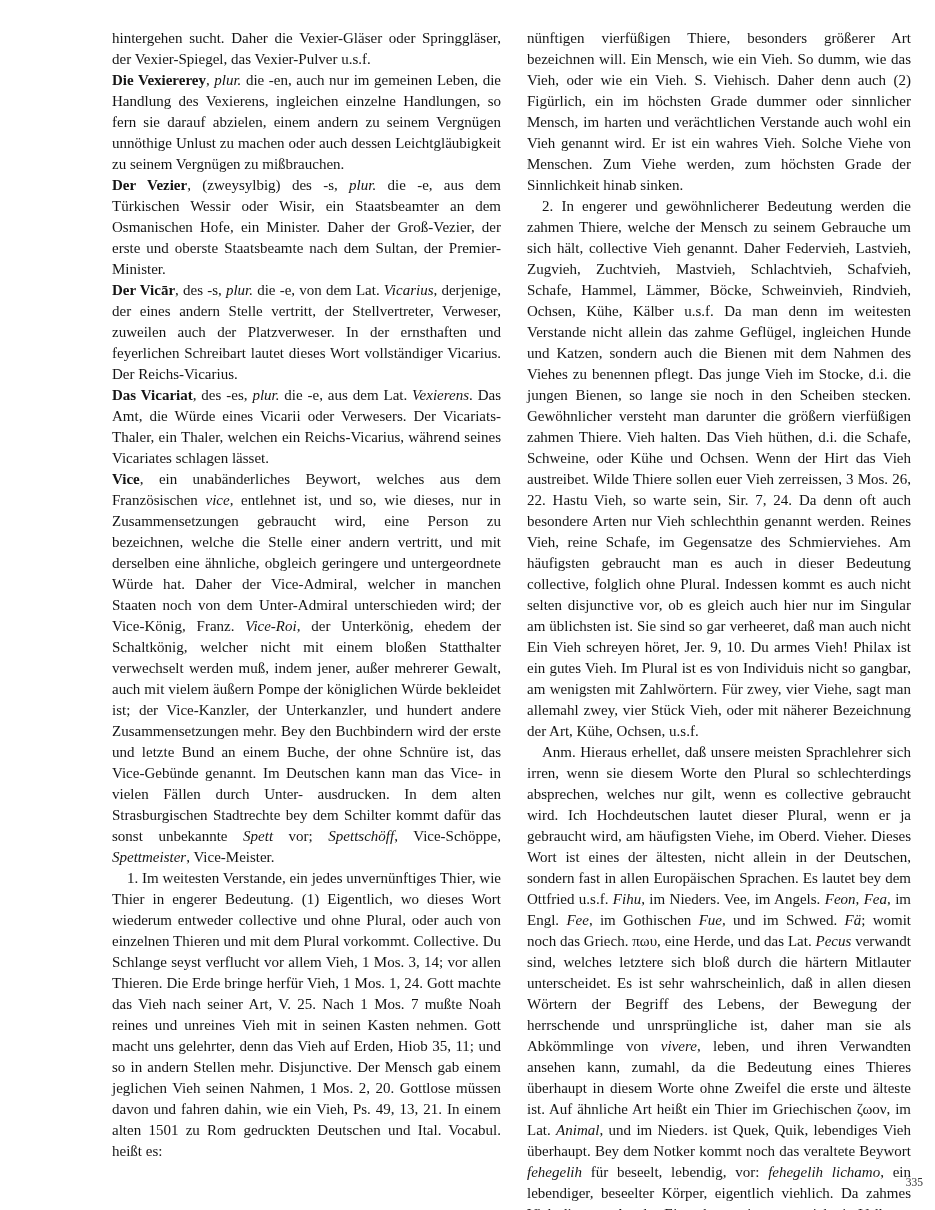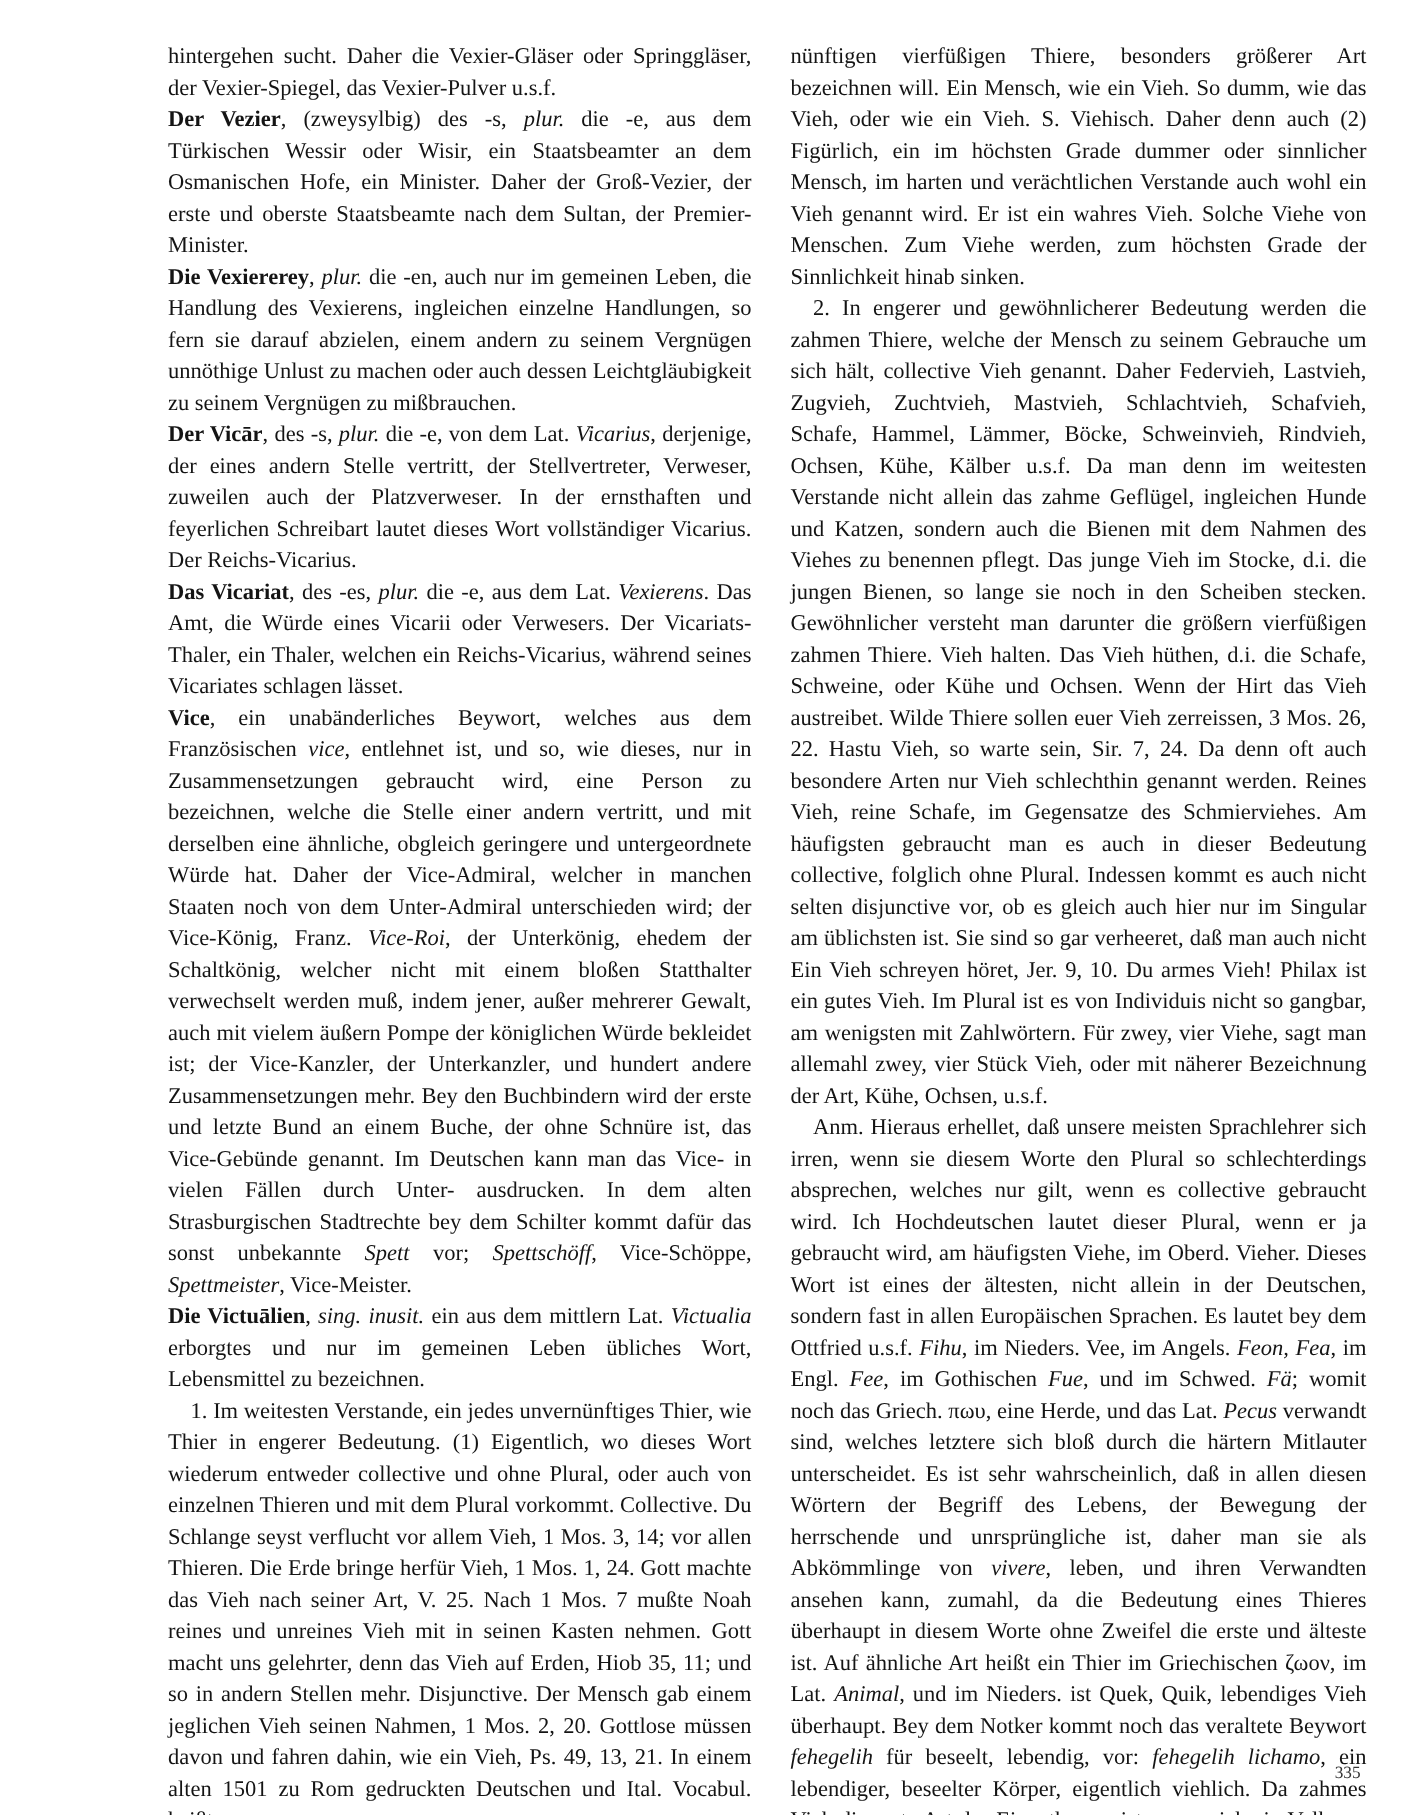--- a/index.html
+++ b/index.html
@@ -44,40 +44,39 @@
     text-align: left;
     padding-left: 15px;
   }
   p.attribution {
     text-align: right;
   }
   span.bold { font-weight: bold; }
   span.italic { font-style: italic; }
   .pagenum {
     position: absolute;
-    right: 28px;
+    right: 12px;
     bottom: 22px;
     font-size: 11.5px;
     color: #333;
     font-family: Liberation Serif, serif;
   }
 </style>
 </head>
 <body>
 
 <div class="page">
   <div class="columns">
     <div class="column">
         <p class="block"><span>hintergehen sucht. Daher die Vexier-Gläser oder Springgläser, der Vexier-Spiegel, das Vexier-Pulver u.s.f.</span></p>
+        <p class="block"><span class="bold">Die Vexiererey</span><span>, </span><span class="italic">plur.</span><span> die -en, auch nur im gemeinen Leben, die Handlung des Vexierens, ingleichen einzelne Handlungen, so fern sie darauf abzielen, einem andern zu seinem Vergnügen unnöthige Unlust zu machen oder auch dessen Leichtgläubigkeit zu seinem Vergnügen zu mißbrauchen.</span></p>
         <p class="block"><span class="bold">Der Vezier</span><span>, (zweysylbig) des -s, </span><span class="italic">plur.</span><span> die -e, aus dem Türkischen Wessir oder Wisir, ein Staatsbeamter an dem Osmanischen Hofe, ein Minister. Daher der Groß-Vezier, der erste und oberste Staatsbeamte nach dem Sultan, der Premier-Minister.</span></p>
-        <p class="block"><span class="bold">Die Vexiererey</span><span>, </span><span class="italic">plur.</span><span> die -en, auch nur im gemeinen Leben, die Handlung des Vexierens, ingleichen einzelne Handlungen, so fern sie darauf abzielen, einem andern zu seinem Vergnügen unnöthige Unlust zu machen oder auch dessen Leichtgläubigkeit zu seinem Vergnügen zu mißbrauchen.</span></p>
         <p class="block"><span class="bold">Der Vicār</span><span>, des -s, </span><span class="italic">plur.</span><span> die -e, von dem Lat. </span><span class="italic">Vicarius</span><span>, derjenige, der eines andern Stelle vertritt, der Stellvertreter, Verweser, zuweilen auch der Platzverweser. In der ernsthaften und feyerlichen Schreibart lautet dieses Wort vollständiger Vicarius. Der Reichs-Vicarius.</span></p>
         <p class="block"><span class="bold">Das Vicariat</span><span>, des -es, </span><span class="italic">plur.</span><span> die -e, aus dem Lat. </span><span class="italic">Vexierens</span><span>. Das Amt, die Würde eines Vicarii oder Verwesers. Der Vicariats-Thaler, ein Thaler, welchen ein Reichs-Vicarius, während seines Vicariates schlagen lässet.</span></p>
         <p class="block"><span class="bold">Vice</span><span>, ein unabänderliches Beywort, welches aus dem Französischen </span><span class="italic">vice</span><span>, entlehnet ist, und so, wie dieses, nur in Zusammensetzungen gebraucht wird, eine Person zu bezeichnen, welche die Stelle einer andern vertritt, und mit derselben eine ähnliche, obgleich geringere und untergeordnete Würde hat. Daher der Vice-Admiral, welcher in manchen Staaten noch von dem Unter-Admiral unterschieden wird; der Vice-König, Franz. </span><span class="italic">Vice-Roi</span><span>, der Unterkönig, ehedem der Schaltkönig, welcher nicht mit einem bloßen Statthalter verwechselt werden muß, indem jener, außer mehrerer Gewalt, auch mit vielem äußern Pompe der königlichen Würde bekleidet ist; der Vice-Kanzler, der Unterkanzler, und hundert andere Zusammensetzungen mehr. Bey den Buchbindern wird der erste und letzte Bund an einem Buche, der ohne Schnüre ist, das Vice-Gebünde genannt. Im Deutschen kann man das Vice- in vielen Fällen durch Unter- ausdrucken. In dem alten Strasburgischen Stadtrechte bey dem Schilter kommt dafür das sonst unbekannte </span><span class="italic">Spett</span><span> vor; </span><span class="italic">Spettschöff</span><span>, Vice-Schöppe, </span><span class="italic">Spettmeister</span><span>, Vice-Meister.</span></p>
-        <p class="block"><span class="bold">Die Victuālien</span><span>, </span><span class="italic">sing. inusit.</span><span> ein aus dem mittlern Lat. </span><span class="italic">Victualia</span><span> erborgtes und nur im gemeinen Leben übliches Wort, Lebensmittel zu bezeichnen.</span></p>
         <p class="block indent"><span>1. Im weitesten Verstande, ein jedes unvernünftiges Thier, wie Thier in engerer Bedeutung. (1) Eigentlich, wo dieses Wort wiederum entweder collective und ohne Plural, oder auch von einzelnen Thieren und mit dem Plural vorkommt. Collective. Du Schlange seyst verflucht vor allem Vieh, 1 Mos. 3, 14; vor allen Thieren. Die Erde bringe herfür Vieh, 1 Mos. 1, 24. Gott machte das Vieh nach seiner Art, V. 25. Nach 1 Mos. 7 mußte Noah reines und unreines Vieh mit in seinen Kasten nehmen. Gott macht uns gelehrter, denn das Vieh auf Erden, Hiob 35, 11; und so in andern Stellen mehr. Disjunctive. Der Mensch gab einem jeglichen Vieh seinen Nahmen, 1 Mos. 2, 20. Gottlose müssen davon und fahren dahin, wie ein Vieh, Ps. 49, 13, 21. In einem alten 1501 zu Rom gedruckten Deutschen und Ital. Vocabul. heißt es: </span></p>
       </div>
     <div class="column column-right">
         <p class="block"><span>nünftigen vierfüßigen Thiere, besonders größerer Art bezeichnen will. Ein Mensch, wie ein Vieh. So dumm, wie das Vieh, oder wie ein Vieh. S. Viehisch. Daher denn auch (2) Figürlich, ein im höchsten Grade dummer oder sinnlicher Mensch, im harten und verächtlichen Verstande auch wohl ein Vieh genannt wird. Er ist ein wahres Vieh. Solche Viehe von Menschen. Zum Viehe werden, zum höchsten Grade der Sinnlichkeit hinab sinken.</span></p>
         <p class="block indent"><span>2. In engerer und gewöhnlicherer Bedeutung werden die zahmen Thiere, welche der Mensch zu seinem Gebrauche um sich hält, collective Vieh genannt. Daher Federvieh, Lastvieh, Zugvieh, Zuchtvieh, Mastvieh, Schlachtvieh, Schafvieh, Schafe, Hammel, Lämmer, Böcke, Schweinvieh, Rindvieh, Ochsen, Kühe, Kälber u.s.f. Da man denn im weitesten Verstande nicht allein das zahme Geflügel, ingleichen Hunde und Katzen, sondern auch die Bienen mit dem Nahmen des Viehes zu benennen pflegt. Das junge Vieh im Stocke, d.i. die jungen Bienen, so lange sie noch in den Scheiben stecken. Gewöhnlicher versteht man darunter die größern vierfüßigen zahmen Thiere. Vieh halten. Das Vieh hüthen, d.i. die Schafe, Schweine, oder Kühe und Ochsen. Wenn der Hirt das Vieh austreibet. Wilde Thiere sollen euer Vieh zerreissen, 3 Mos. 26, 22. Hastu Vieh, so warte sein, Sir. 7, 24. Da denn oft auch besondere Arten nur Vieh schlechthin genannt werden. Reines Vieh, reine Schafe, im Gegensatze des Schmierviehes. Am häufigsten gebraucht man es auch in dieser Bedeutung collective, folglich ohne Plural. Indessen kommt es auch nicht selten disjunctive vor, ob es gleich auch hier nur im Singular am üblichsten ist. Sie sind so gar verheeret, daß man auch nicht Ein Vieh schreyen höret, Jer. 9, 10. Du armes Vieh! Philax ist ein gutes Vieh. Im Plural ist es von Individuis nicht so gangbar, am wenigsten mit Zahlwörtern. Für zwey, vier Viehe, sagt man allemahl zwey, vier Stück Vieh, oder mit näherer Bezeichnung der Art, Kühe, Ochsen, u.s.f.</span></p>
         <p class="block indent"><span>Anm. Hieraus erhellet, daß unsere meisten Sprachlehrer sich irren, wenn sie diesem Worte den Plural so schlechterdings absprechen, welches nur gilt, wenn es collective gebraucht wird. Ich Hochdeutschen lautet dieser Plural, wenn er ja gebraucht wird, am häufigsten Viehe, im Oberd. Vieher. Dieses Wort ist eines der ältesten, nicht allein in der Deutschen, sondern fast in allen Europäischen Sprachen. Es lautet bey dem Ottfried u.s.f. </span><span class="italic">Fihu</span><span>, im Nieders. Vee, im Angels. </span><span class="italic">Feon, Fea</span><span>, im Engl. </span><span class="italic">Fee</span><span>, im Gothischen </span><span class="italic">Fue</span><span>, und im Schwed. </span><span class="italic">Fä</span><span>; womit noch das Griech. πωυ, eine Herde, und das Lat. </span><span class="italic">Pecus</span><span> verwandt sind, welches letztere sich bloß durch die härtern Mitlauter unterscheidet. Es ist sehr wahrscheinlich, daß in allen diesen Wörtern der Begriff des Lebens, der Bewegung der herrschende und unrsprüngliche ist, daher man sie als Abkömmlinge von </span><span class="italic">vivere</span><span>, leben, und ihren Verwandten ansehen kann, zumahl, da die Bedeutung eines Thieres überhaupt in diesem Worte ohne Zweifel die erste und älteste ist. Auf ähnliche Art heißt ein Thier im Griechischen ζωον, im Lat. </span><span class="italic">Animal</span><span>, und im Nieders. ist Quek, Quik, lebendiges Vieh überhaupt. Bey dem Notker kommt noch das veraltete Beywort </span><span class="italic">fehegelih</span><span> für beseelt, lebendig, vor: </span><span class="italic">fehegelih lichamo</span><span>, ein lebendiger, beseelter Körper, eigentlich viehlich. Da zahmes Vieh die erste Art des Eigenthumes ist, wenn sich ein Volk aus der Wildheit dem gesitteten Zustande nähert, so wurde hernach jedes Eigenthum Vieh genannt, daher man sich nicht wundern darf, wenn bey dem Ulphilas </span></p>
       </div>
   </div>
   <div class="pagenum">335</div>
 </div>

